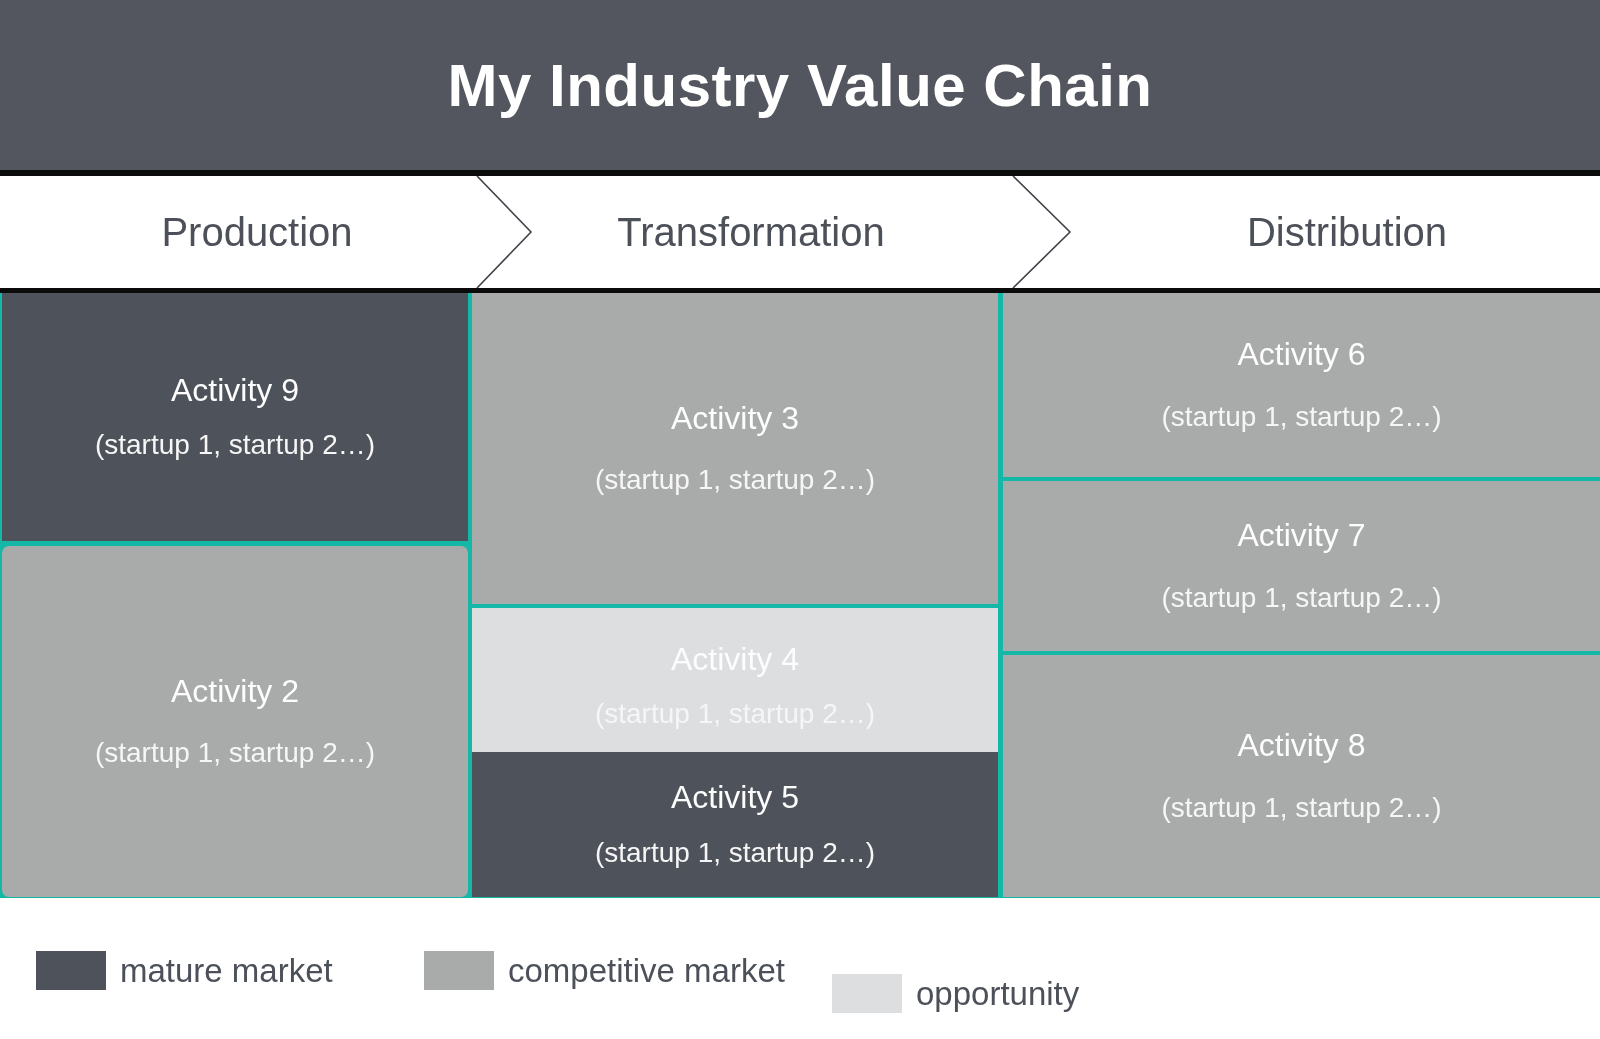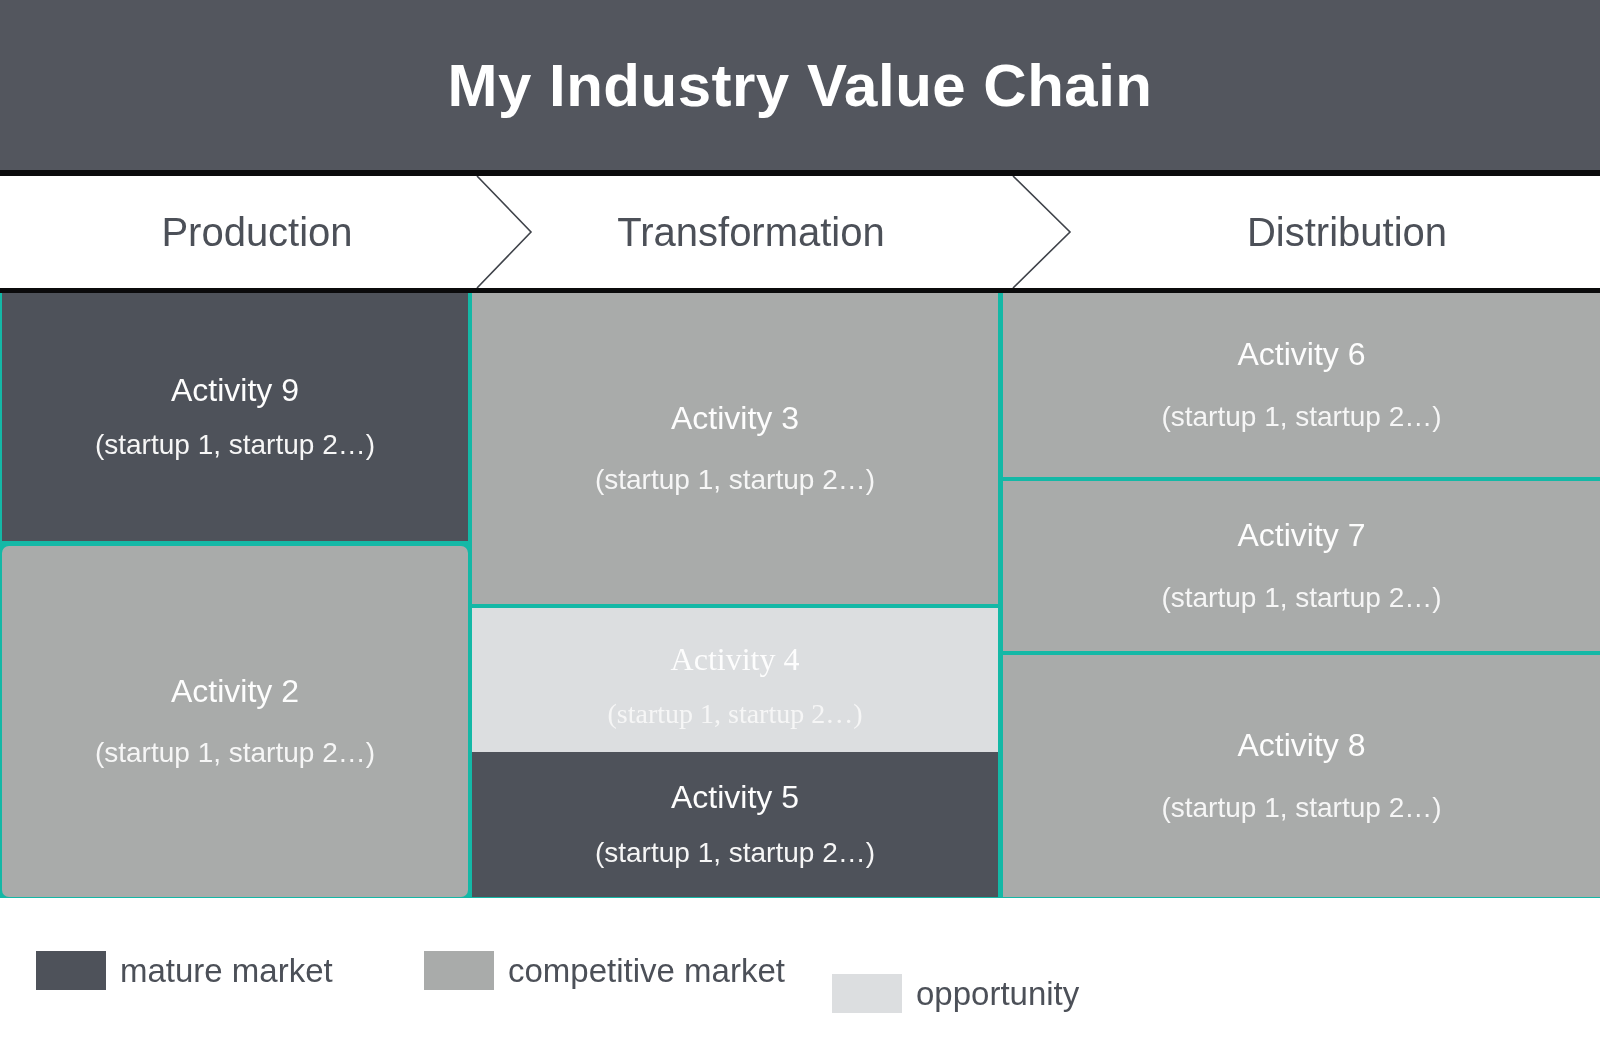--- a/index.html
+++ b/index.html
@@ -75,21 +75,21 @@
   </div>
   <div class="box competitive" style="left:2px; top:546px; width:466px; height:351px;border-radius:7px;">
     <div class="box-title">Activity 2</div>
     <div class="box-sub">(startup 1, startup 2…)</div>
   </div>
 
   <div class="box competitive" style="left:472px; top:293px; width:526px; height:311px;">
     <div class="box-title">Activity 3</div>
     <div class="box-sub">(startup 1, startup 2…)</div>
   </div>
-  <div class="box opportunity" style="left:472px; top:608px; width:526px; height:156px;font-family:Liberation Serif, serif;">
+  <div class="box opportunity" style="left:472px; top:608px; width:526px; height:156px;">
     <div class="box-title">Activity 4</div>
     <div class="box-sub">(startup 1, startup 2…)</div>
   </div>
   <div class="box mature" style="left:472px; top:752px; width:526px; height:145px;">
     <div class="box-title">Activity 5</div>
     <div class="box-sub">(startup 1, startup 2…)</div>
   </div>
 
   <div class="box competitive" style="left:1003px; top:293px; width:597px; height:184px;">
     <div class="box-title">Activity 6</div>

